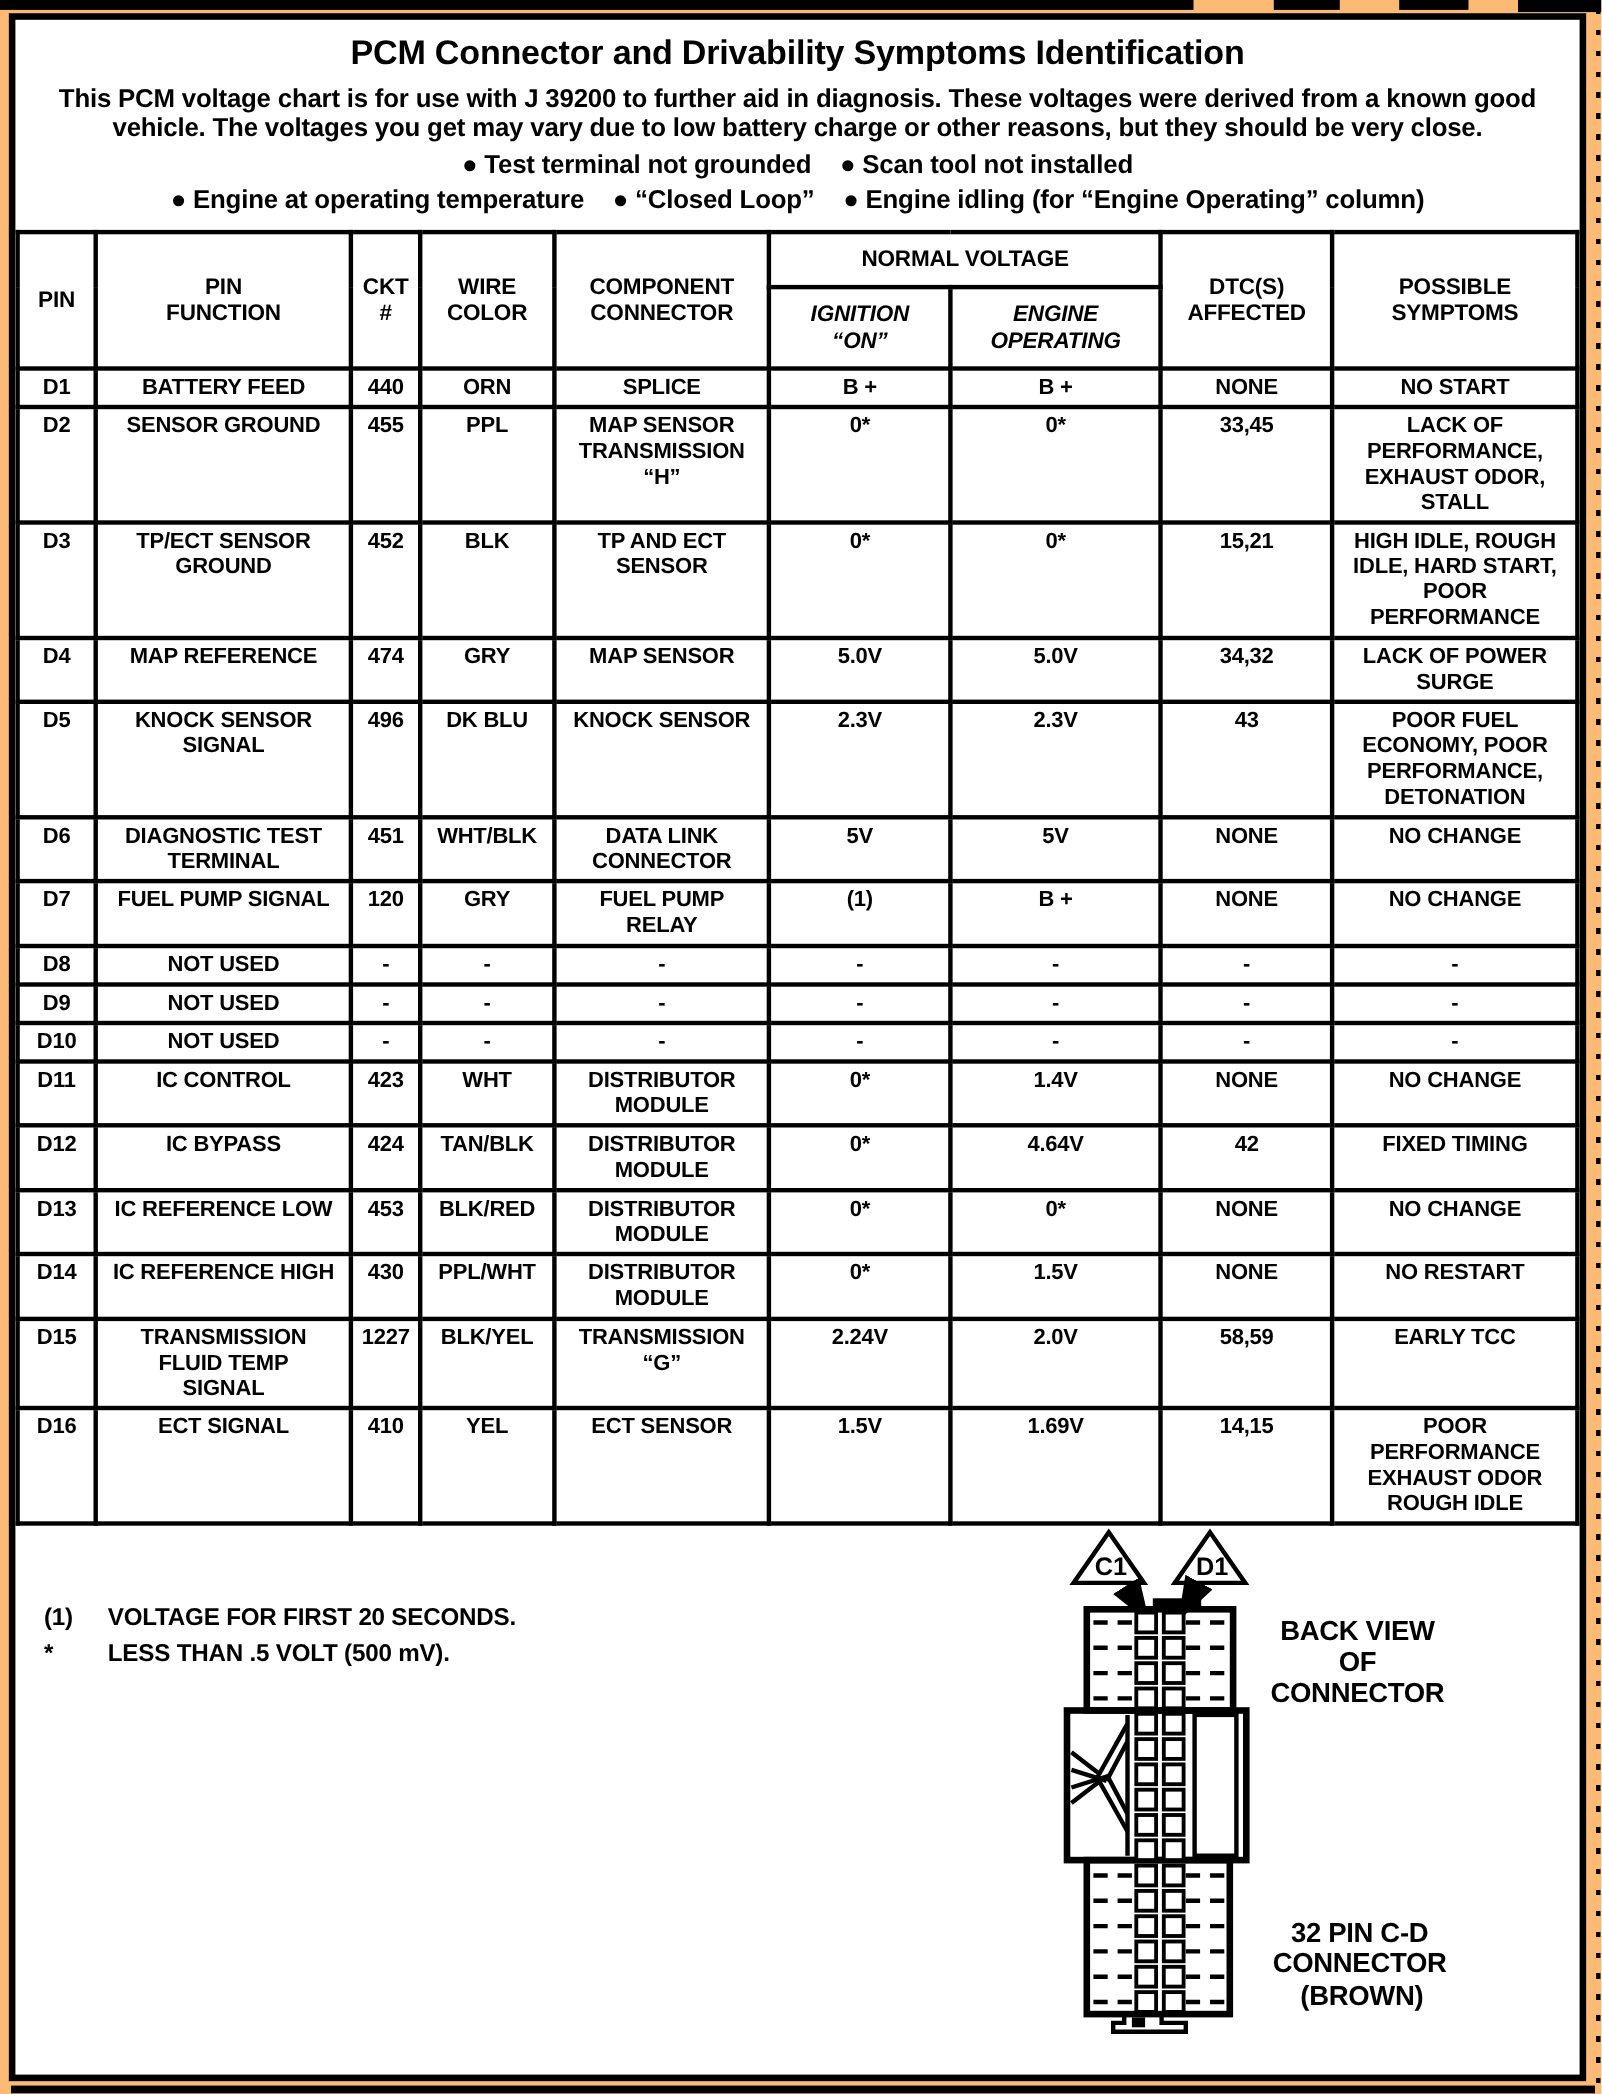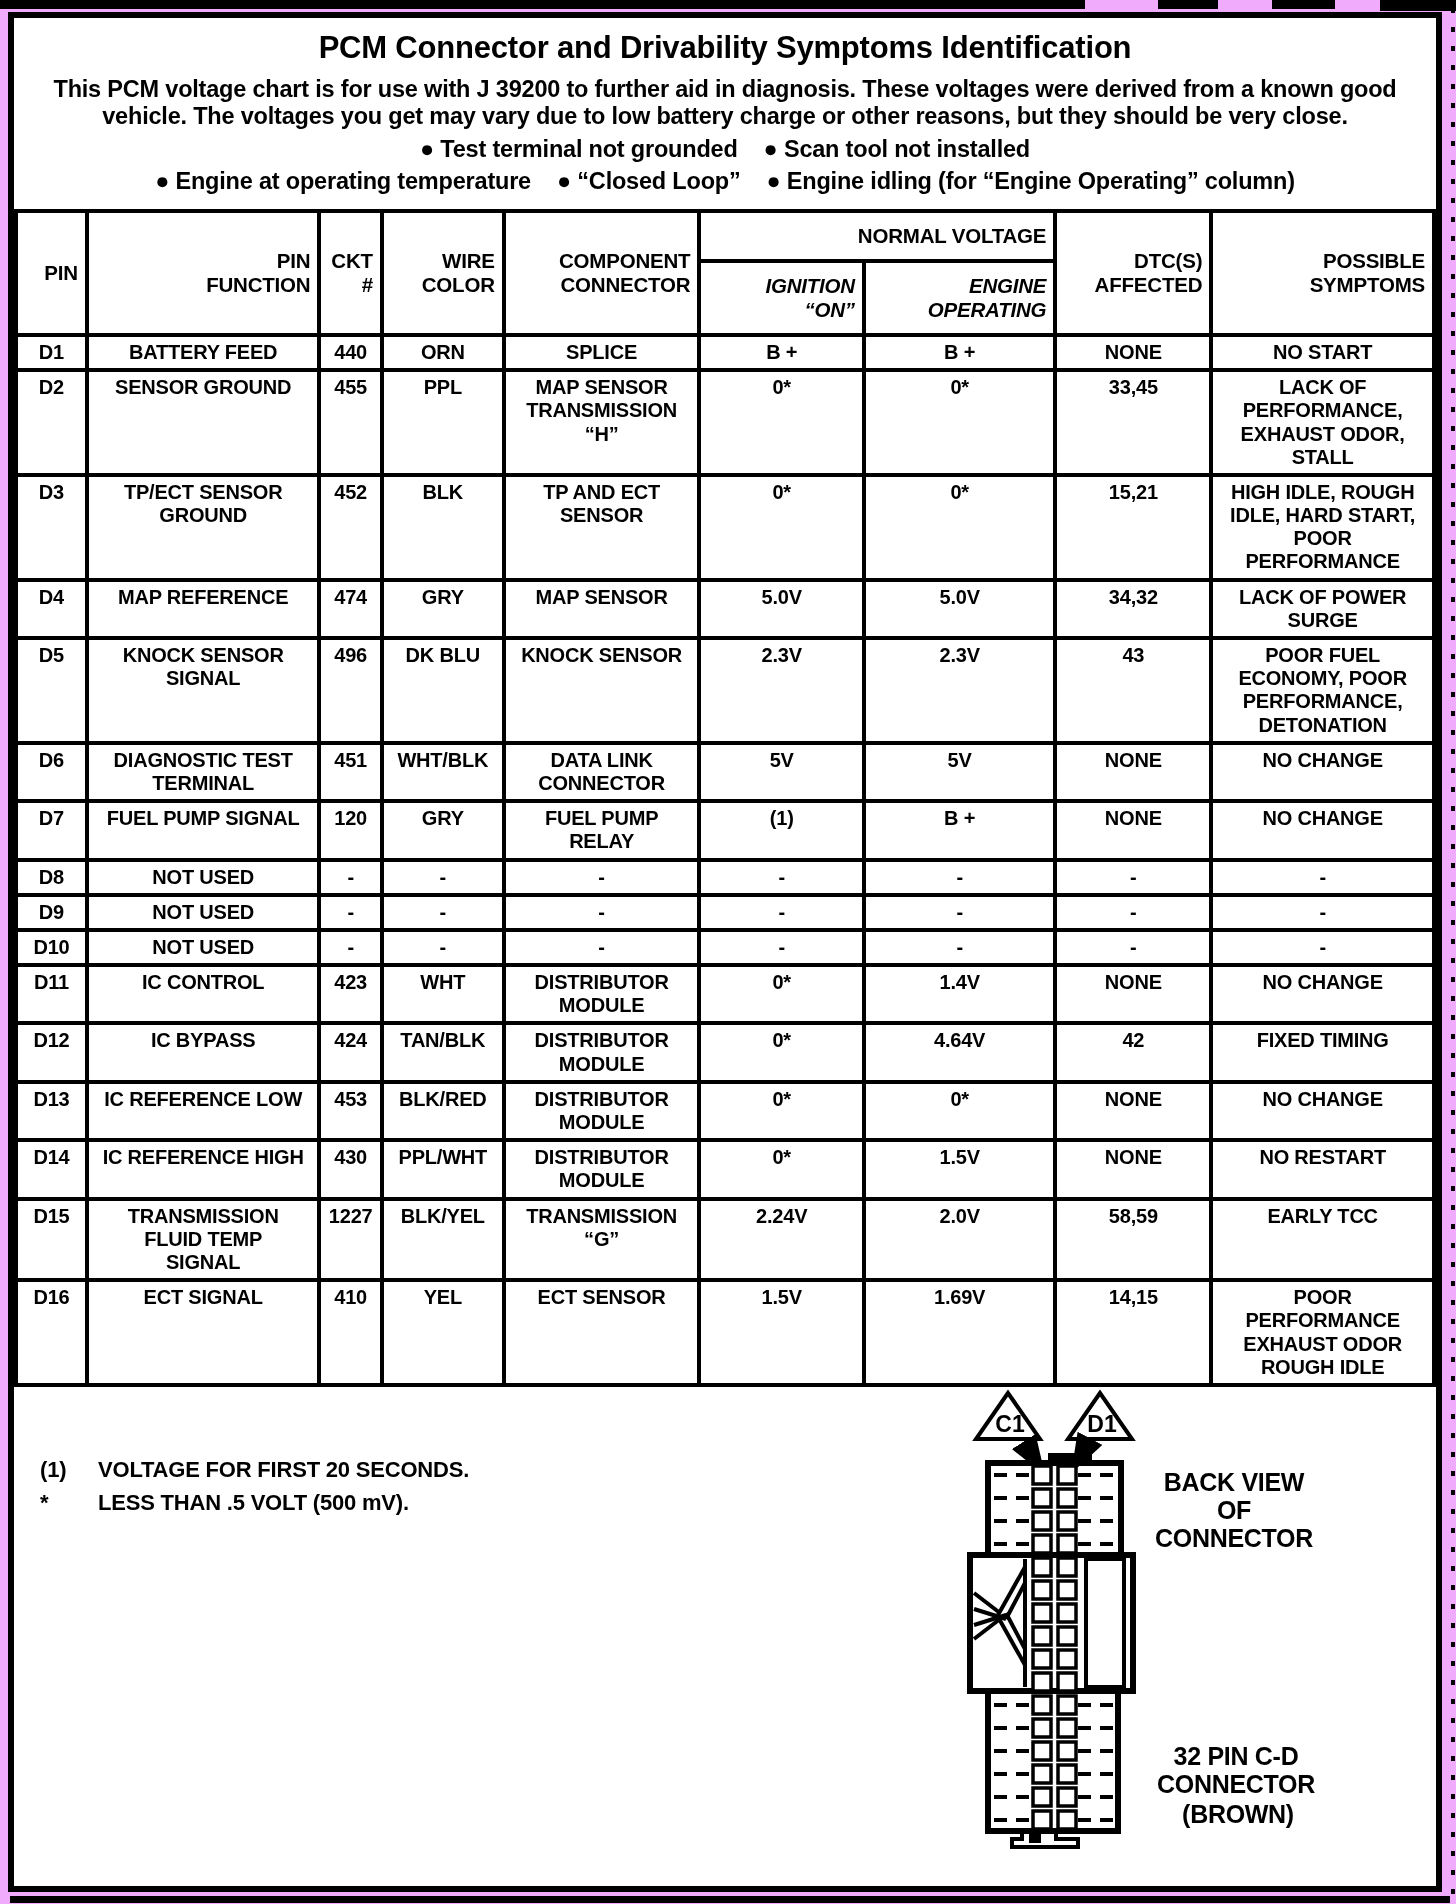--- a/index.html
+++ b/index.html
@@ -1,17 +1,17 @@
 <!DOCTYPE html>
 <html><head>
 <meta charset="utf-8">
 <style>
   html,body { margin:0; padding:0; background:#fff; }
   .page {
-    position:relative; width:1456px; height:1904px; background:#f0abfc;
+    position:relative; width:1456px; height:1904px; background:#fdba74;
     font-family:"Liberation Sans", sans-serif; font-weight:700; color:#000;
     overflow:hidden;
   }
   
   .art { position:absolute; background:#000; }
   .art-right {
     position:absolute; right:1px; top:8px; width:4px; height:1886px;
     background:repeating-linear-gradient(to bottom,#000 0 5px,transparent 5px 19px);
   }
   .doc {
@@ -28,21 +28,21 @@
   .bullet-item { margin:0 13px; white-space:nowrap; }
   
   table.pcm {
     width:1422px; border-collapse:collapse; table-layout:fixed; margin-top:14px;
     letter-spacing:-0.2px;
   }
   table.pcm th, table.pcm td {
     border:4px solid #000; white-space:pre-line; padding:4px 7px;
     font-size:20px; line-height:1.16; font-weight:700; overflow:hidden;
   }
-  table.pcm th { text-align:right; vertical-align:middle; font-size:20.5px; }
+  table.pcm th { text-align:center; vertical-align:middle; font-size:20.5px; }
   table.pcm td { text-align:center; vertical-align:top; }
   td.c-fn, td.c-sym { text-align:left; }
   tr.hdr-top th.th-nv { height:38px; }
   tr.hdr-sub th { height:62px;font-style:italic; }
   
   .footer { position:relative; height:442px; }
   .footnotes { position:absolute; left:26px; top:66px; font-size:22px; line-height:1.5; letter-spacing:-0.2px; }
   .fn-row { display:flex; }
   .fn-marker { width:58px; }
   .diagram { position:absolute; left:912px; top:0; }

